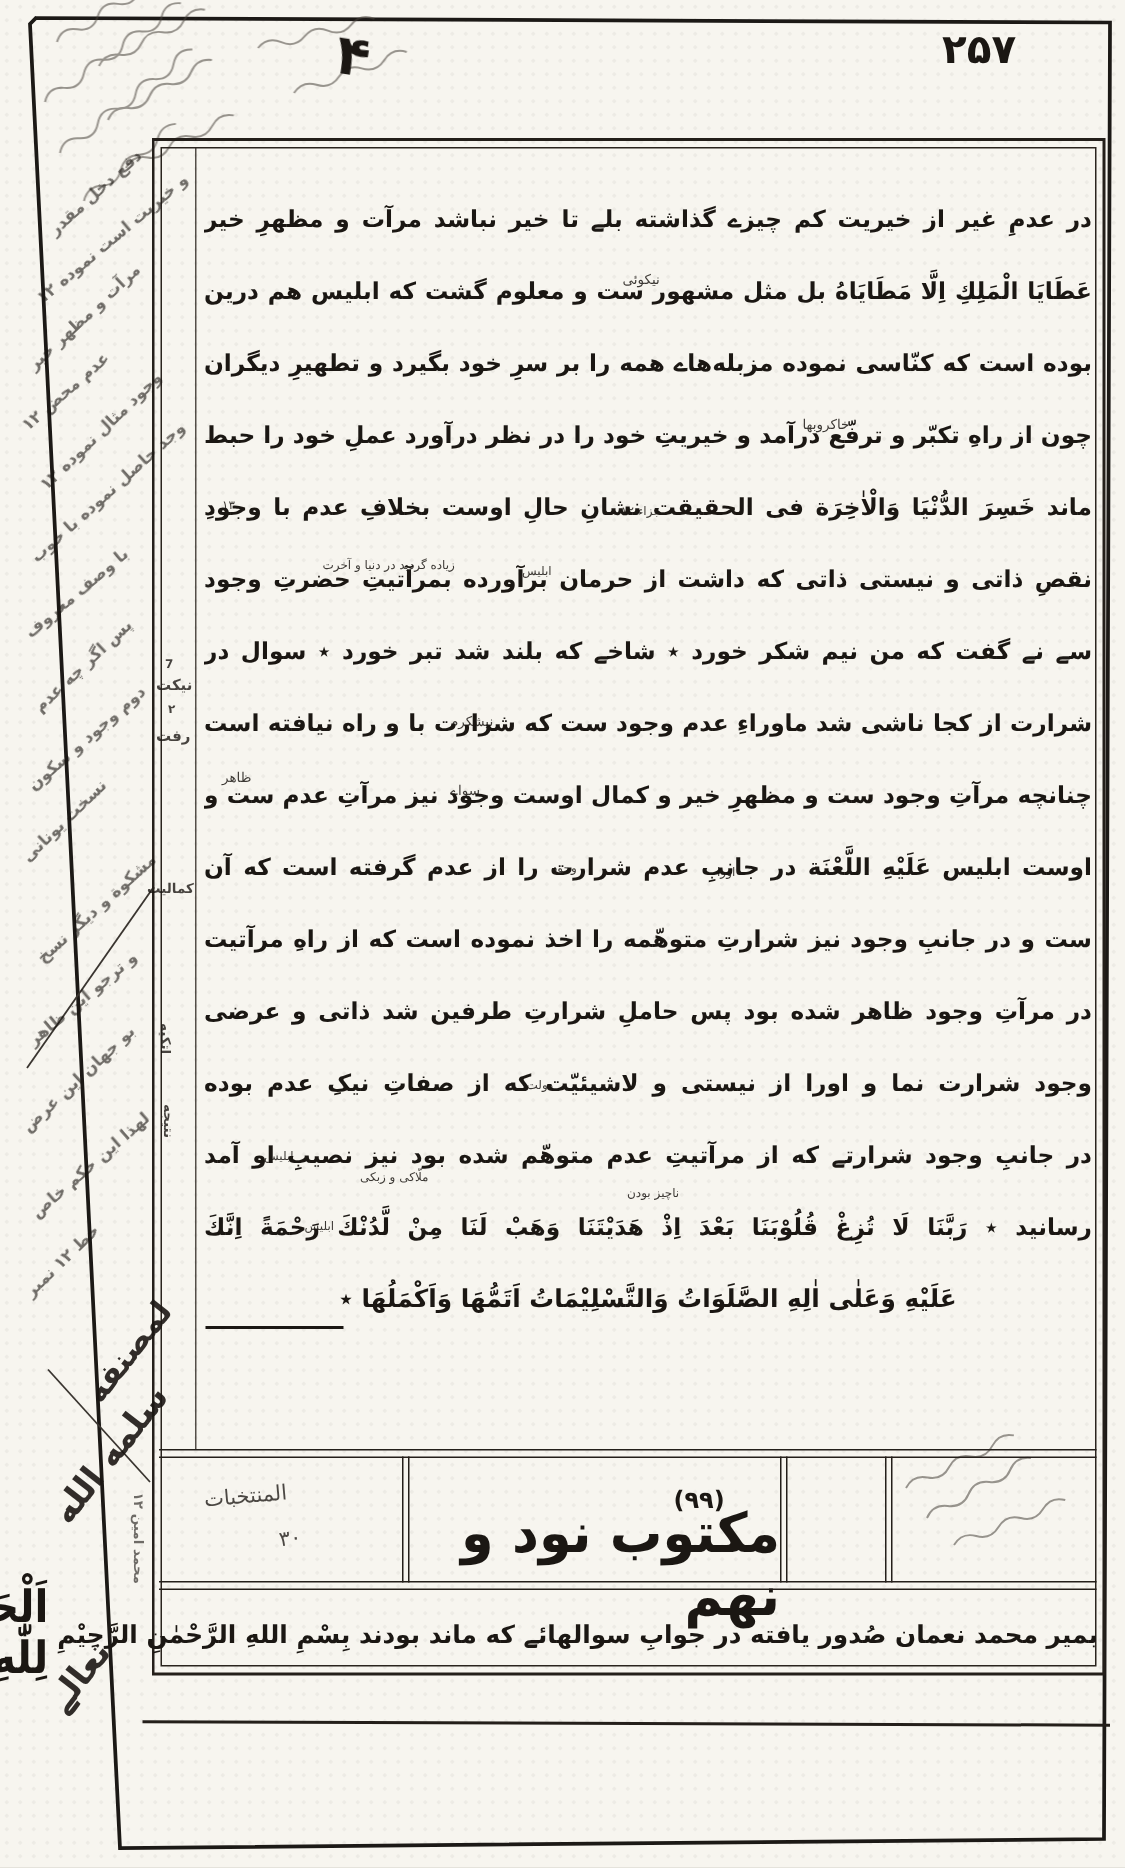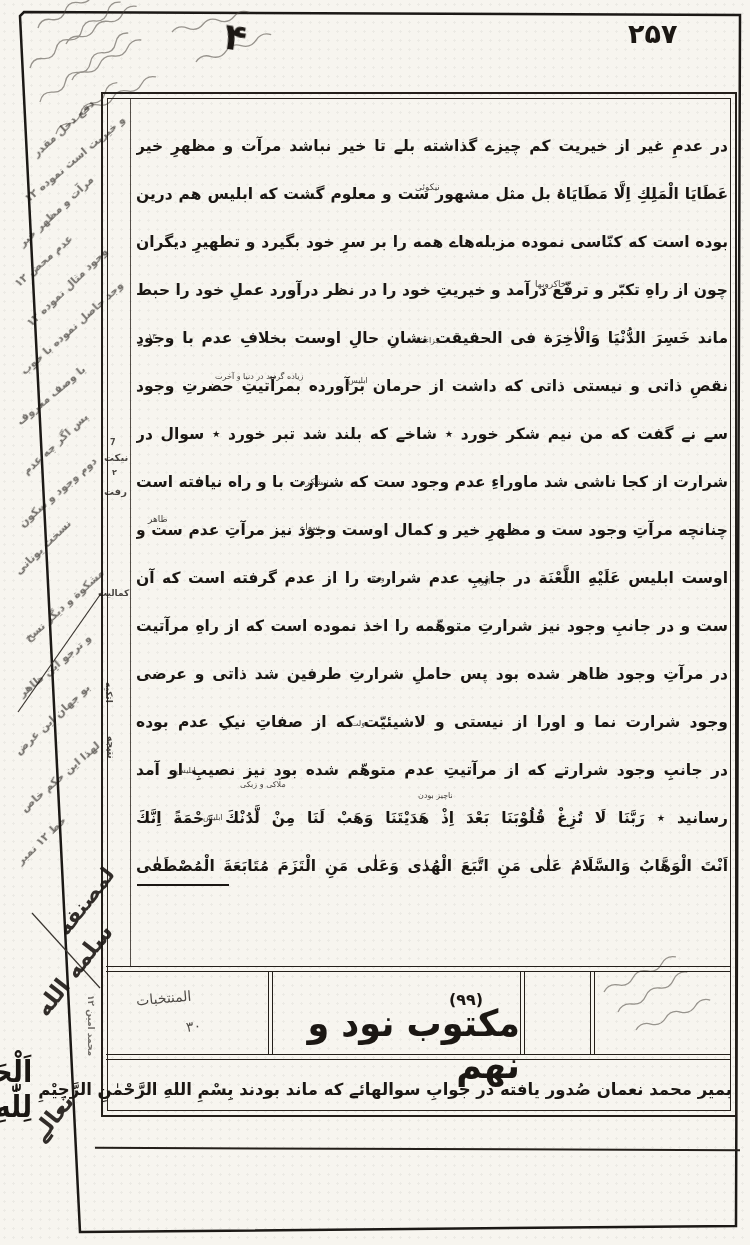--- a/index.html
+++ b/index.html
@@ -115,21 +115,21 @@
     <div class="tline">نقصِ ذاتی و نیستی ذاتی که داشت از حرمان برآورده بمرآتیتِ حضرتِ وجود مشرّف گردانید ٭</div>
     <div class="tline">سے نے گفت که من نیم شکر خورد ٭ شاخے که بلند شد تبر خورد ٭ سوال در ابلیس کثرتِ</div>
     <div class="tline">شرارت از کجا ناشی شد ماوراءِ عدم وجود ست که شرارت با و راه نیافته است جواب عدم</div>
     <div class="tline">چنانچه مرآتِ وجود ست و مظهرِ خیر و کمال اوست وجود نیز مرآتِ عدم ست و مظهرِ شرّ و نقص</div>
     <div class="tline">اوست ابلیس عَلَیْهِ اللَّعْنَة در جانبِ عدم شرارت را از عدم گرفته است که آن عدم موطنِ شرّ</div>
     <div class="tline">ست و در جانبِ وجود نیز شرارتِ متوهّمه را اخذ نموده است که از راهِ مرآتیت و مظهریّتِ عدم</div>
     <div class="tline">در مرآتِ وجود ظاهر شده بود پس حاملِ شرارتِ طرفین شد ذاتی و عرضی اصلی و ظلی پس ناچار هیولاے</div>
     <div class="tline">وجود شرارت نما و اورا از نیستی و لاشیئیّت که از صفاتِ نیکِ عدم بوده محروم ساخته مَعَ ذٰلِكَ</div>
     <div class="tline">در جانبِ وجود شرارتے که از مرآتیتِ عدم متوهّم شده بود نیز نصیبِ او آمد ناچار بخسارتِ ابدی</div>
     <div class="tline">رسانید ٭ رَبَّنَا لَا تُزِغْ قُلُوْبَنَا بَعْدَ اِذْ هَدَیْتَنَا وَهَبْ لَنَا مِنْ لَّدُنْكَ رَحْمَةً اِنَّكَ</div>
-    <div class="tline">اَنْتَ الْوَهَّابُ وَالسَّلَامُ عَلٰی مَنِ اتَّبَعَ الْهُدٰی وَعَلٰی مَنِ الْتَزَمَ مُتَابَعَةَ الْمُصْطَفٰی</div>
+    <div class="tline center">عَلَیْهِ وَعَلٰی اٰلِهِ الصَّلَوَاتُ وَالتَّسْلِیْمَاتُ اَتَمُّهَا وَاَکْمَلُهَا ٭</div>
   </div>
   <div class="mustafa-underline"></div>
 
   <span class="gloss" style="left:415px;top:182px">نیکوئی</span>
   <span class="gloss" style="left:535px;top:279px">خاکروبها</span>
   <span class="gloss tiny" style="left:148px;top:332px">۱۳</span>
   <span class="gloss tiny" style="left:414px;top:336px">جزاء ۱۲</span>
   <span class="gloss tiny" style="left:215px;top:372px">زیاده گردید در دنیا و آخرت</span>
   <span class="gloss tiny" style="left:348px;top:376px">ابلیس</span>
   <span class="gloss" style="left:300px;top:477px">نیشکرم</span>

